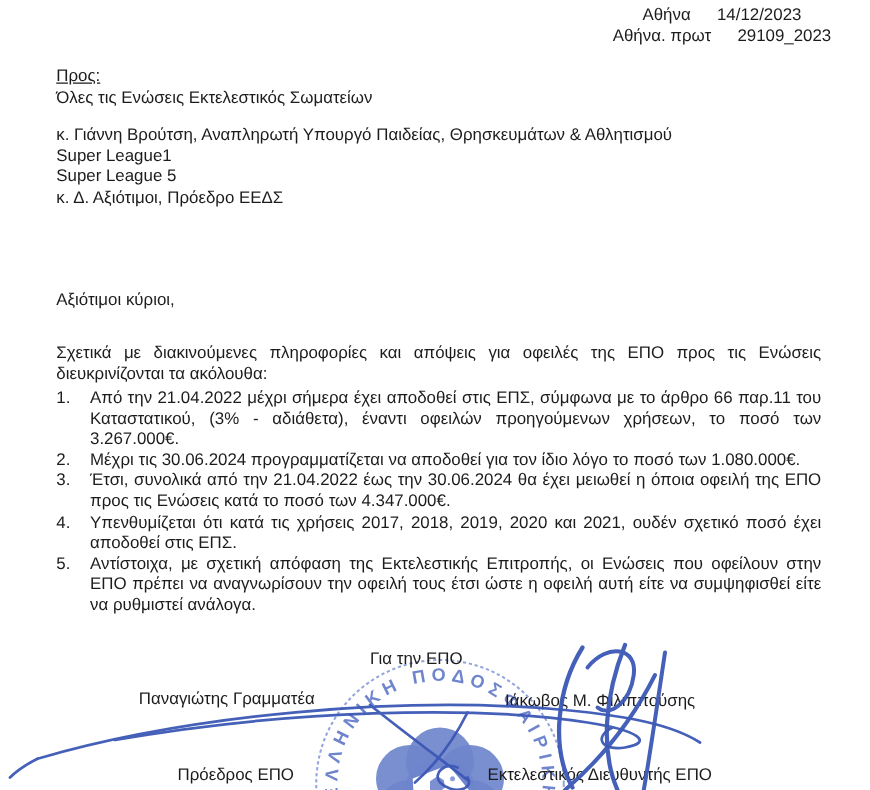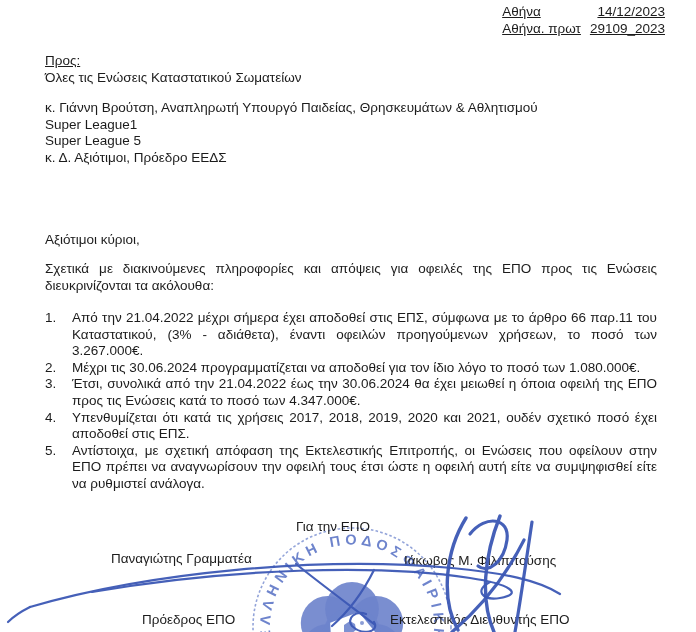--- a/index.html
+++ b/index.html
@@ -2,26 +2,26 @@
 <html><head>
 <meta charset="utf-8">
 <style>
   html,body{margin:0;padding:0;background:#fff;}
   .page{
     position:relative;width:696px;height:632px;background:#ffffff;overflow:hidden;
     font-family:"Liberation Sans", sans-serif;color:var(--ink,#1c1c1c);
     font-size:13.5px;line-height:16.6px;
   }
   .hdr{position:absolute;top:4px;right:31px;text-align:right;}
-  .hdr-line{display:flex;justify-content:space-between;gap:9px;text-decoration:underline;}
+  .hdr-line{display:flex;justify-content:center;gap:21px;}
   .blk-to{position:absolute;top:53px;left:45px;}
   .blk-cc{position:absolute;top:100px;left:45px;}
   .lbl-underline{text-decoration:underline;}
   .salutation{position:absolute;top:232px;left:45px;}
-  .intro{position:absolute;top:261px;left:45px;width:612px;text-align:justify;}
+  .intro{position:absolute;top:274px;left:45px;width:612px;text-align:justify;}
   .list{position:absolute;top:310px;left:45px;width:612px;}
   .item{display:flex;}
   .item-num{flex:0 0 27px;}
   .item-text{flex:1;text-align:justify;}
   .sig-heading{position:absolute;left:296px;top:519px;z-index:2;}
   .sig-left-name{position:absolute;left:111px;top:551px;z-index:2;}
   .sig-left-title{position:absolute;left:142px;top:612px;z-index:2;}
   .sig-right-name{position:absolute;left:404px;top:553px;z-index:2;}
   .sig-right-title{position:absolute;left:390px;top:612px;z-index:2;}
   .stamp-svg{position:absolute;left:246px;top:521px;width:212px;height:212px;z-index:1;}
@@ -41,21 +41,21 @@
       <span>14/12/2023</span>
     </div>
     <div class="hdr-line">
       <span>Αθήνα. πρωτ</span>
       <span>29109_2023</span>
     </div>
   </div>
 
   <div class="blk-to">
     <div class="lbl-underline">Προς:</div>
-    <div>Όλες τις Ενώσεις Καταστατικού Σωματείων</div>
+    <div>Όλες τις Ενώσεις Εκτελεστικός Σωματείων</div>
   </div>
 
   <div class="blk-cc">
     <div>κ. Γιάννη Βρούτση, Αναπληρωτή Υπουργό Παιδείας, Θρησκευμάτων &amp; Αθλητισμού</div>
     <div>Super League1</div>
     <div>Super League 5</div>
     <div>κ. Δ. Αξιότιμοι, Πρόεδρο ΕΕΔΣ</div>
   </div>
 
   <div class="salutation">Αξιότιμοι κύριοι,</div>

